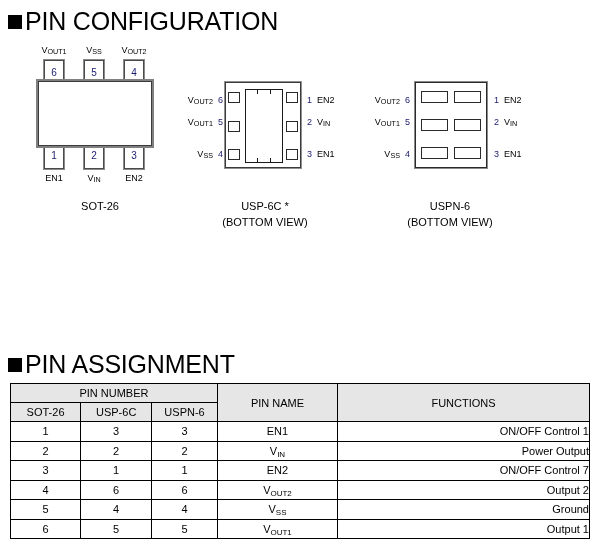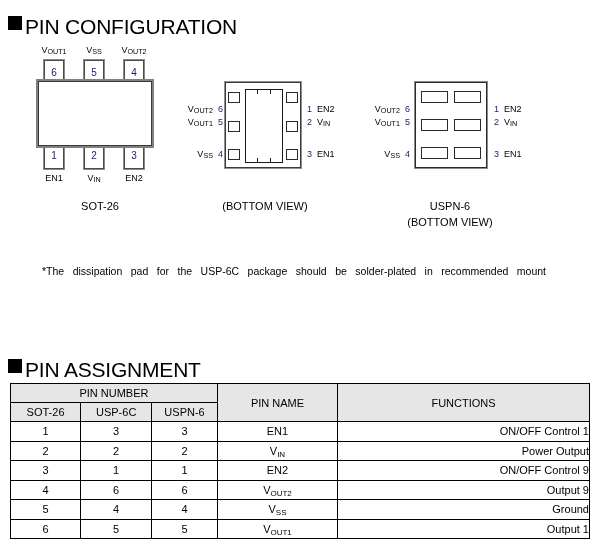--- a/index.html
+++ b/index.html
@@ -21,25 +21,24 @@
     display: flex;
     align-items: center;
     gap: 3px;
   }
   .head-marker {
     width: 14px; height: 14px;
     background: #000;
     display: inline-block;
   }
   .head-text {
-    font-size: 21px;
+    font-size: 25px;
     letter-spacing: -0.2px;
     line-height: 1;
     font-weight: 400;
-    margin-top: 7px;
   }
   #pinconfig-head { left: 8px; top: 9px; }
   #pinassign-head { left: 8px; top: 352px; }
 
   
   .lbl {
     position: absolute;
     font-size: 9px;
     line-height: 1;
     white-space: nowrap;
@@ -137,21 +136,21 @@
     border: 1.2px solid #2a2a2a;
     background: #fff;
   }
   .usp-lead.left { left: 2px; }
   .usp-lead.right { right: 2px; }
   .usp-lead.r1 { top: 9px; }
   .usp-lead.r2 { top: 38px; }
   .usp-lead.r3 { top: 66px; }
   .usp-txt-l { position: absolute; right: 137px; text-align: right; width: 70px; }
   .usp-txt-r { position: absolute; left: 137px; text-align: left; width: 60px; }
-  .ur1 { top: 25px; } .ur2 { top: 38px; } .ur3 { top: 70px; }
+  .ur1 { top: 16px; } .ur2 { top: 38px; } .ur3 { top: 70px; }
   .pin-num { color: #1a1a6e; }
 
   
   #uspn6 { position: absolute; left: 370px; top: 80px; width: 190px; height: 90px; }
   #uspn6-body {
     position: absolute;
     left: 45px; top: 2px;
     width: 72px; height: 86px;
     border: 1.2px solid #2a2a2a;
     outline: 1.4px solid #8a8a8a;
@@ -293,29 +292,29 @@
 
   <div class="lbl uspn-txt-r ur1"><span class="pin-num">1</span>&nbsp;&nbsp;<span>EN2</span></div>
   <div class="lbl uspn-txt-r ur2"><span class="pin-num">2</span>&nbsp;&nbsp;<span>V</span><span class="sc">IN</span></div>
   <div class="lbl uspn-txt-r ur3"><span class="pin-num">3</span>&nbsp;&nbsp;<span>EN1</span></div>
 </div>
 
 <div class="pkg-caption" id="cap-sot">
   <div>SOT-26</div>
 </div>
 <div class="pkg-caption" id="cap-usp">
+  <div>USP-6C *</div>
   <div>(BOTTOM VIEW)</div>
 </div>
 <div class="pkg-caption" id="cap-uspn">
   <div>USPN-6</div>
   <div>(BOTTOM VIEW)</div>
 </div>
 
 <div id="footnote">
-  <span class="jline j">*The dissipation pad for the USP-6C package should be solder-plated in recommended mount</span>
 </div>
 
 <div class="section-head" id="pinassign-head">
   <span class="head-marker"></span>
   <span class="head-text">PIN ASSIGNMENT</span>
 </div>
 
 <table id="pin-table">
   <thead>
     <tr>
@@ -342,28 +341,28 @@
         <td class="c-usp">2</td>
         <td class="c-uspn">2</td>
         <td class="c-name"><span>V</span><span class="subs">IN</span></td>
         <td class="c-func func">Power Output</td>
       </tr>
       <tr>
         <td class="c-sot">3</td>
         <td class="c-usp">1</td>
         <td class="c-uspn">1</td>
         <td class="c-name"><span>EN2</span></td>
-        <td class="c-func func">ON/OFF Control 9</td>
+        <td class="c-func func">ON/OFF Control 7</td>
       </tr>
       <tr>
         <td class="c-sot">4</td>
         <td class="c-usp">6</td>
         <td class="c-uspn">6</td>
         <td class="c-name"><span>V</span><span class="subs">OUT2</span></td>
-        <td class="c-func func">Output 9</td>
+        <td class="c-func func">Output 2</td>
       </tr>
       <tr>
         <td class="c-sot">5</td>
         <td class="c-usp">4</td>
         <td class="c-uspn">4</td>
         <td class="c-name"><span>V</span><span class="subs">SS</span></td>
         <td class="c-func func">Ground</td>
       </tr>
       <tr>
         <td class="c-sot">6</td>

